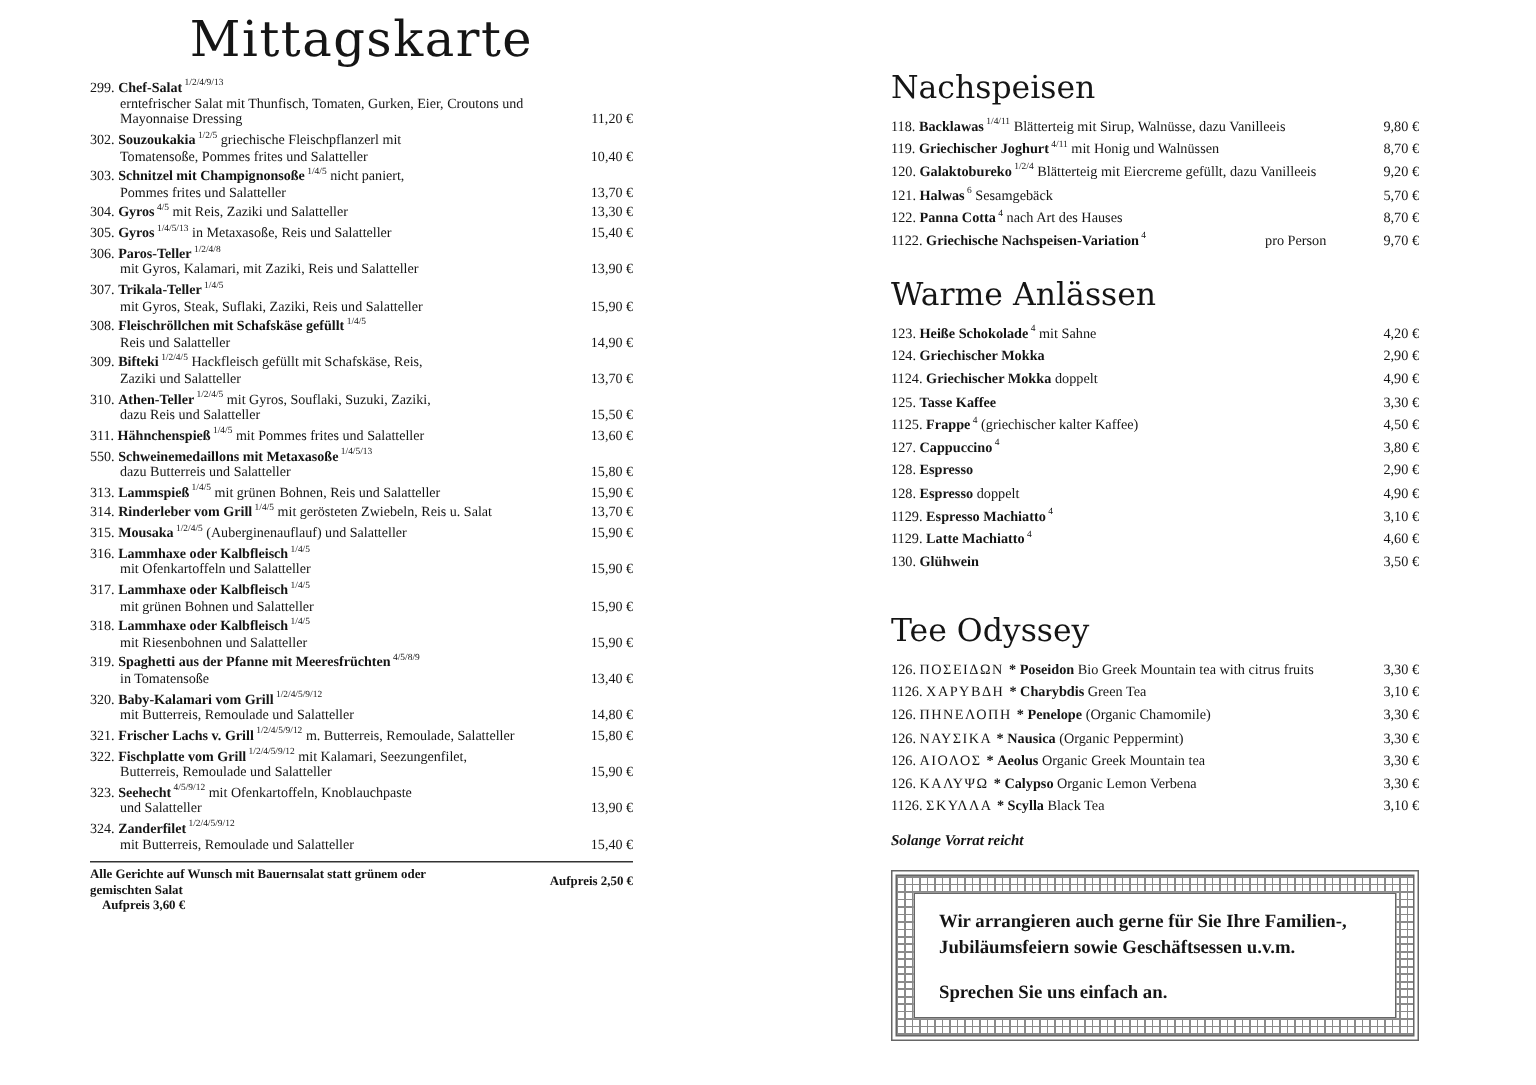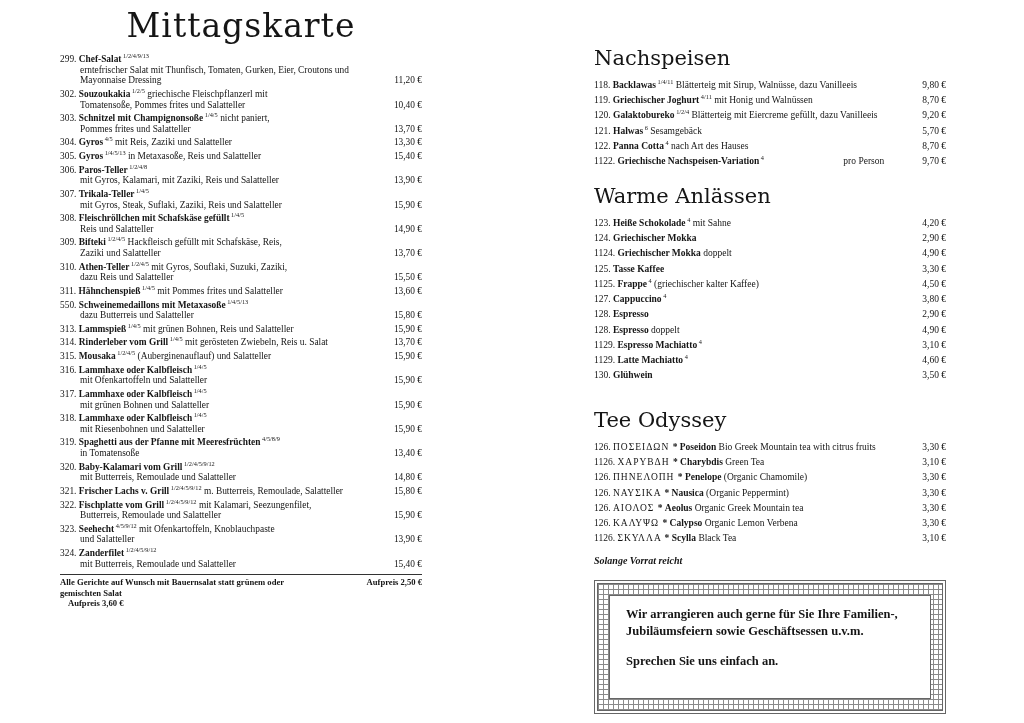--- a/index.html
+++ b/index.html
@@ -25,21 +25,21 @@
 
   .item { display: flex; align-items: flex-end; margin-bottom: 3px; font-size: 9.4px; line-height: 1.13; }
   .item-text { flex: 1; padding-left: 20px; text-indent: -20px; }
   .name { font-weight: bold; }
   .greek { letter-spacing: 1px; }
   sup.allergens { font-size: 6.3px; vertical-align: super; line-height: 0; }
   .price { white-space: nowrap; margin-left: 8px; }
   .note { white-space: nowrap; margin-right: 30px; }
 
   .footnotes { border-top: 1px solid #333; margin-top: 5px; padding-top: 2px; }
-  .footnote { display: flex; align-items: flex-start; font-size: 8.6px; font-weight: bold; line-height: 1.2; gap: 36px; }
+  .footnote { display: flex; align-items: center; font-size: 8.6px; font-weight: bold; line-height: 1.2; gap: 36px; }
   .footnote-text { flex: 1; }
   .footnote .price { font-size: 8.6px; }
 
   
   .col-right { position: absolute; left: 594px; top: 30px; width: 352px; }
   .section-heading {
     font-family: "DejaVu Serif", serif;
     font-size: 21px; font-weight: normal;
     margin: 16px 0 10px 0;
   }
@@ -50,21 +50,21 @@
 
   .stock-note { text-align: left; font-weight: bold; font-style: italic; font-size: 10px; margin: 11px 0 14px 0; }
 
   .meander-box { border: 1px solid #666; padding: 2px; background: #fff; }
   .meander-band {
     border: 1px solid #666; padding: 11px;
     background:
       repeating-linear-gradient(0deg,  #8a8a8a 0 1px, transparent 1px 5px),
       repeating-linear-gradient(90deg, #8a8a8a 0 1px, transparent 1px 5px);
   }
-  .meander-inner { border: 1px solid #666; background: #fff; padding: 10px 16px 28px 16px; }
+  .meander-inner { border: 1px solid #666; background: #fff; padding: 10px 16px 8px 16px; }
   .meander-inner p { margin: 0; font-size: 12.5px; font-weight: bold; line-height: 1.35; }
   .meander-inner p + p { margin-top: 13px; }
 </style>
 </head>
 <body>
 
 <div class="page">
 
   <div class="col-left">
     <h1 class="title">Mittagskarte</h1>

